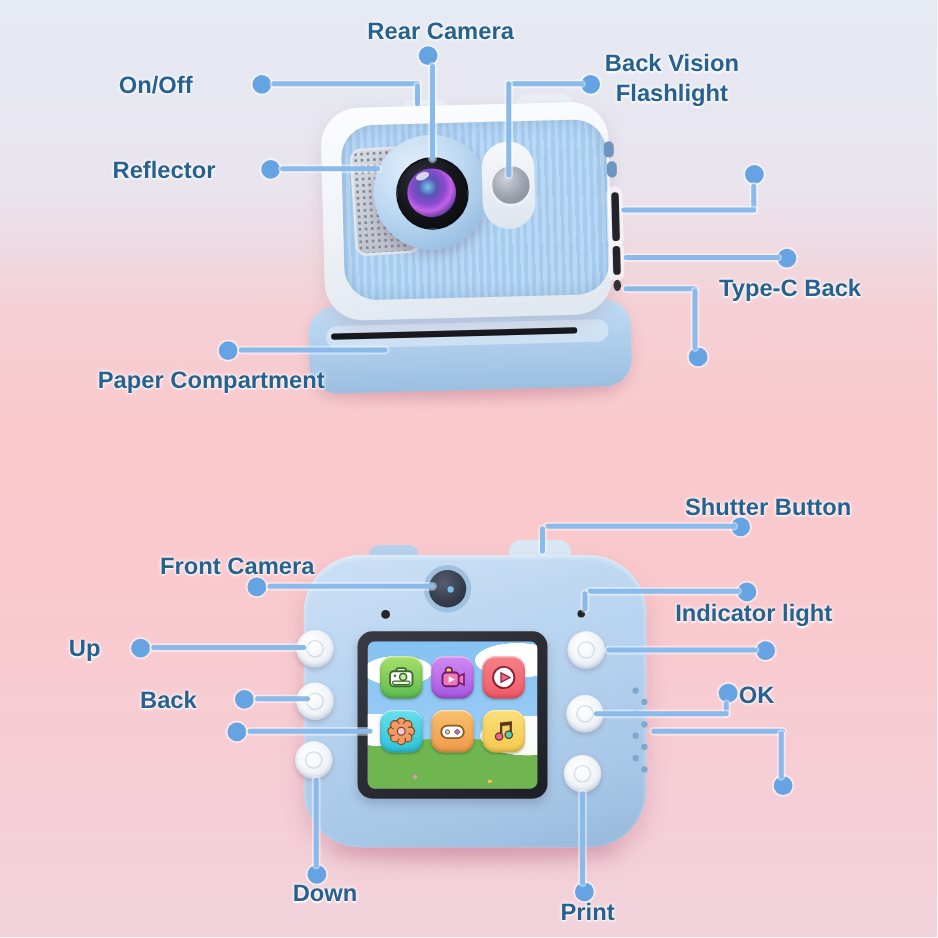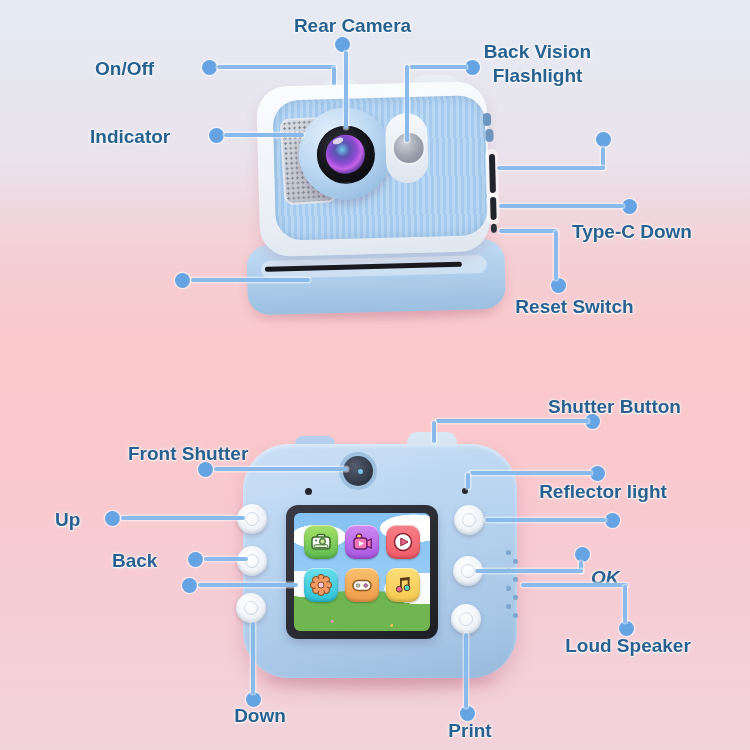--- a/index.html
+++ b/index.html
@@ -135,37 +135,37 @@
   <div class="ln" style="left:332px;top:67px;width:4px;height:18px;"></div>
 
   <div class="lbl c" style="left:455px;top:40px;width:165px;">
     <span>Back Vision</span><br>
     <span>Flashlight</span>
   </div>
   <div class="dot" style="left:465px;top:60px;"></div>
   <div class="ln" style="left:409px;top:65px;width:58px;height:4px;"></div>
   <div class="ln" style="left:405px;top:65px;width:4px;height:77px;"></div>
 
-  <div class="lbl r" style="left:90px;top:125px;width:115px;">Indicator</div>
+  <div class="lbl r" style="left:90px;top:125px;width:115px;">Reflector</div>
   <div class="dot" style="left:209px;top:128px;"></div>
   <div class="ln" style="left:224px;top:133px;width:80px;height:4px;"></div>
 
   <div class="dot" style="left:596px;top:132px;"></div>
   <div class="ln" style="left:601px;top:147px;width:4px;height:23px;"></div>
   <div class="ln" style="left:497px;top:166px;width:108px;height:4px;"></div>
 
-  <div class="lbl c" style="left:562px;top:220px;width:140px;">Type-C Down</div>
+  <div class="lbl c" style="left:562px;top:220px;width:140px;">Type-C Back</div>
   <div class="dot" style="left:622px;top:199px;"></div>
   <div class="ln" style="left:499px;top:204px;width:125px;height:4px;"></div>
 
-  <div class="lbl c" style="left:502px;top:295px;width:145px;">Reset Switch</div>
   <div class="dot" style="left:551px;top:278px;"></div>
   <div class="ln" style="left:499px;top:229px;width:59px;height:4px;"></div>
   <div class="ln" style="left:554px;top:231px;width:4px;height:49px;"></div>
 
+  <div class="lbl c" style="left:58px;top:293px;width:222px;">Paper Compartment</div>
   <div class="dot" style="left:175px;top:273px;"></div>
   <div class="ln" style="left:191px;top:278px;width:119px;height:4px;"></div>
 
   <div class="devshadow" style="left:265px;top:666px;width:230px;height:22px;background:rgba(190,110,135,.3);"></div>
 
   <div id="cam-back">
     <div class="bumpB" style="left:55px;top:8px;width:40px;height:16px;background:#b6d2ee;"></div>
     <div class="bumpB" style="left:167px;top:4px;width:50px;height:20px;background:#d9e8f5;"></div>
     <div id="cb-body"></div>
     <div id="cb-camring"></div>
@@ -243,49 +243,48 @@
     <div class="btn" style="left:213px;top:128px;"></div>
     <div class="btn" style="left:211px;top:176px;"></div>
     <div id="cb-speaker"></div>
   </div>
 
   <div class="lbl c" style="left:532px;top:395px;width:165px;">Shutter Button</div>
   <div class="dot" style="left:585px;top:414px;"></div>
   <div class="ln" style="left:436px;top:419px;width:153px;height:4px;"></div>
   <div class="ln" style="left:432px;top:421px;width:4px;height:22px;"></div>
 
-  <div class="lbl r" style="left:128px;top:442px;width:130px;">Front Shutter</div>
+  <div class="lbl r" style="left:128px;top:442px;width:130px;">Front Camera</div>
   <div class="dot" style="left:198px;top:462px;"></div>
   <div class="ln" style="left:214px;top:467px;width:134px;height:4px;"></div>
 
-  <div class="lbl c" style="left:528px;top:480px;width:150px;">Reflector light</div>
+  <div class="lbl c" style="left:528px;top:480px;width:150px;">Indicator light</div>
   <div class="dot" style="left:590px;top:466px;"></div>
   <div class="ln" style="left:470px;top:471px;width:122px;height:4px;"></div>
   <div class="ln" style="left:466px;top:473px;width:4px;height:16px;"></div>
 
   <div class="lbl r" style="left:55px;top:508px;width:55px;">Up</div>
   <div class="dot" style="left:105px;top:511px;"></div>
   <div class="ln" style="left:121px;top:516px;width:124px;height:4px;"></div>
 
   <div class="dot" style="left:605px;top:513px;"></div>
   <div class="ln" style="left:485px;top:518px;width:121px;height:4px;"></div>
 
   <div class="lbl r" style="left:112px;top:549px;width:75px;">Back</div>
   <div class="dot" style="left:188px;top:552px;"></div>
   <div class="ln" style="left:204px;top:557px;width:44px;height:4px;"></div>
 
-  <div class="lbl" style="left:591px;top:566px;width:45px;font-style:italic;">OK</div>
+  <div class="lbl" style="left:591px;top:545px;width:45px;">OK</div>
   <div class="dot" style="left:575px;top:547px;"></div>
   <div class="ln" style="left:579px;top:561px;width:4px;height:12px;"></div>
   <div class="ln" style="left:475px;top:569px;width:108px;height:4px;"></div>
 
   <div class="dot" style="left:182px;top:578px;"></div>
   <div class="ln" style="left:198px;top:583px;width:100px;height:4px;"></div>
 
-  <div class="lbl c" style="left:553px;top:634px;width:150px;">Loud Speaker</div>
   <div class="dot" style="left:619px;top:621px;"></div>
   <div class="ln" style="left:521px;top:583px;width:107px;height:4px;"></div>
   <div class="ln" style="left:623px;top:585px;width:4px;height:38px;"></div>
 
   <div class="lbl c" style="left:224px;top:704px;width:72px;">Down</div>
   <div class="dot" style="left:246px;top:692px;"></div>
   <div class="ln" style="left:251px;top:622px;width:4px;height:72px;"></div>
 
   <div class="lbl c" style="left:434px;top:719px;width:72px;">Print</div>
   <div class="dot" style="left:460px;top:706px;"></div>

